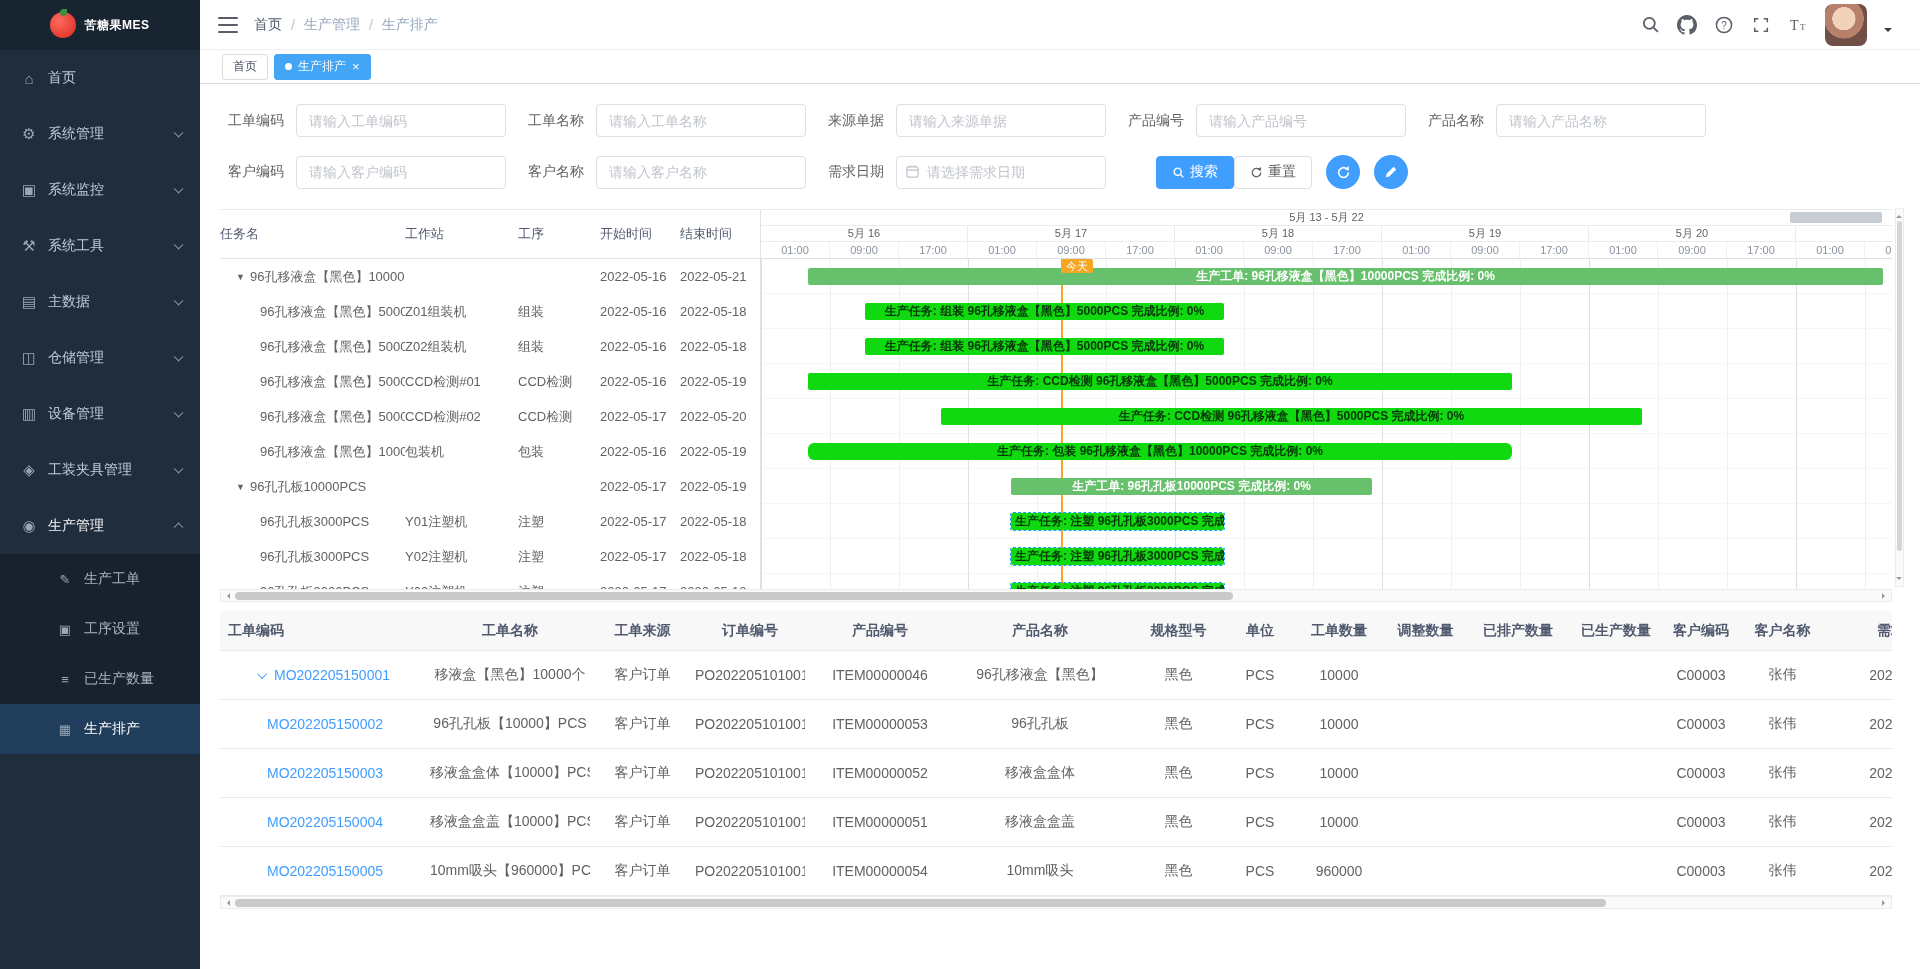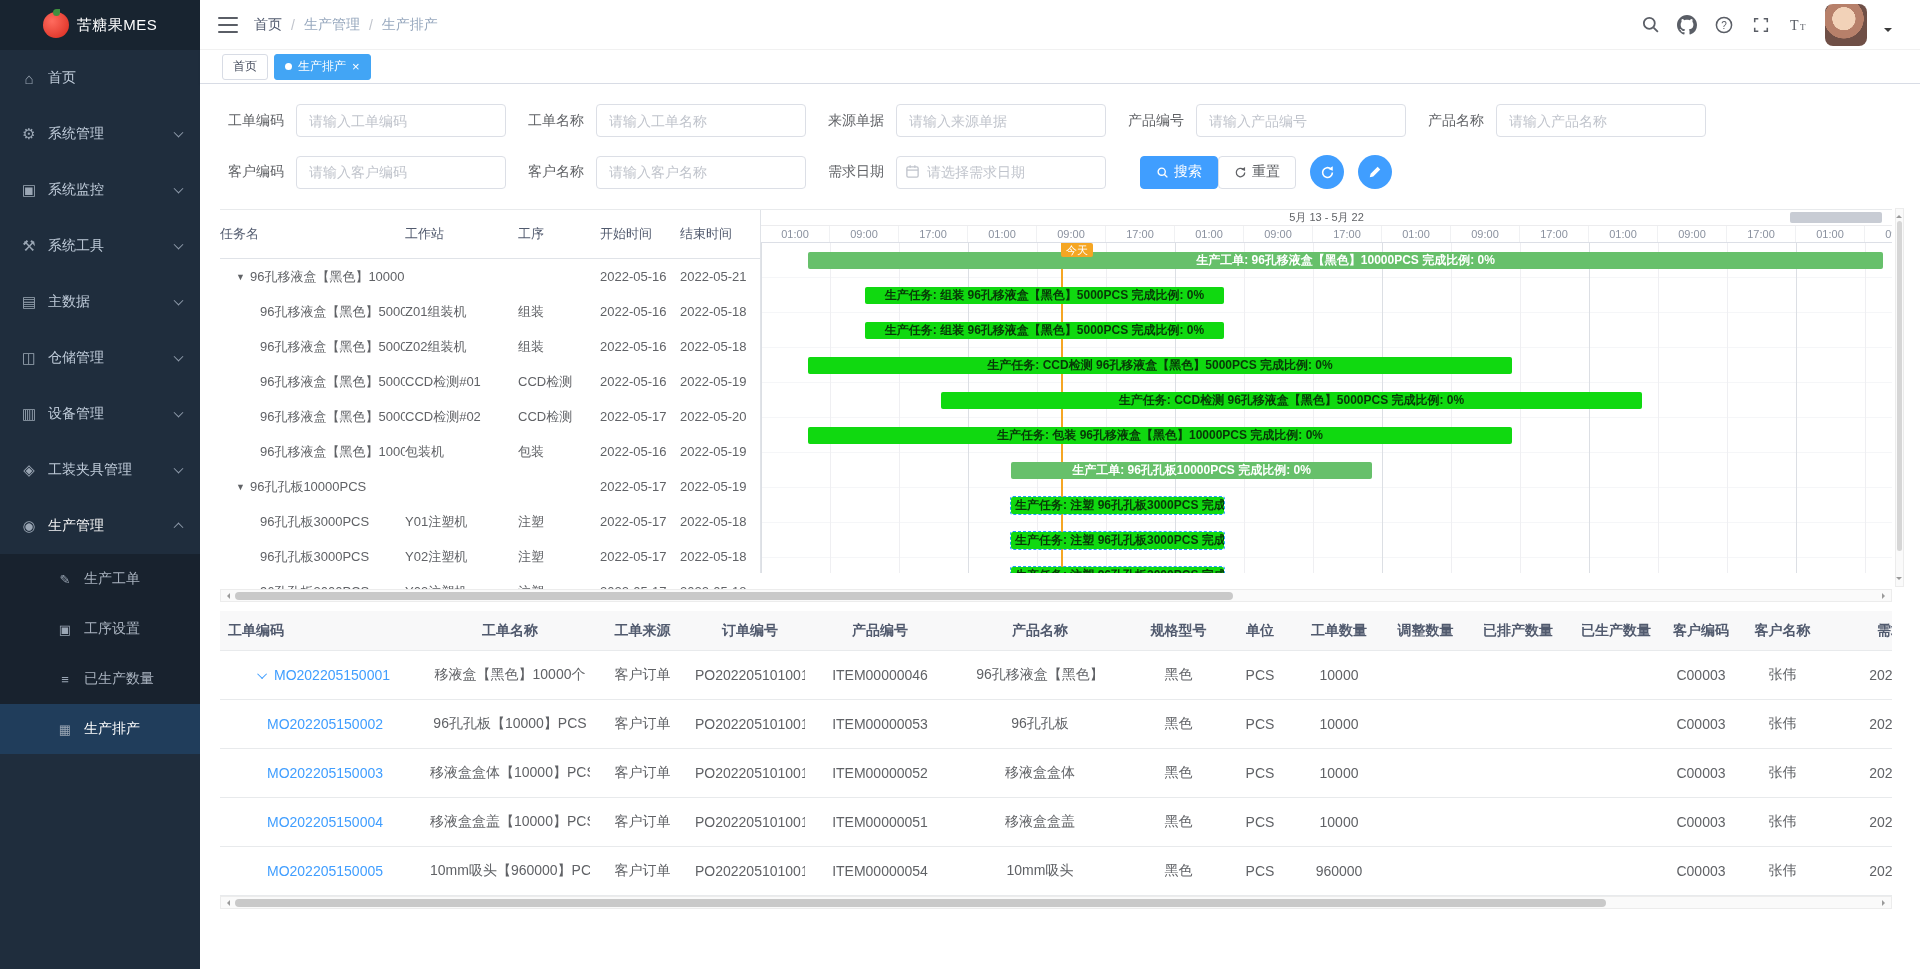--- a/index.html
+++ b/index.html
@@ -5,21 +5,21 @@
   *{margin:0;padding:0;box-sizing:border-box}
   html,body{width:1920px;height:969px;overflow:hidden;background:#fff;
     font-family:"Liberation Sans","DejaVu Sans",sans-serif;color:#303133;font-size:14px}
   .app{display:flex;width:1920px;height:969px}
 
   
   .sidebar{width:200px;height:969px;background:#1f2d3d;flex-shrink:0;color:#bfcbd9}
   .logo{height:50px;display:flex;align-items:center;justify-content:center;gap:8px;background:#182430}
   .logo-ic{width:26px;height:26px;border-radius:50%;background:radial-gradient(circle at 35% 35%,#ff6b5e,#d8281c);position:relative;flex-shrink:0}
   .logo-ic:before{content:'';position:absolute;left:10px;top:-3px;width:7px;height:7px;background:#3f8f3f;border-radius:50% 0 50% 50%}
-  .logo-tx{color:#fff;font-size:15px;font-weight:normal;letter-spacing:.5px}
+  .logo-tx{color:#fff;font-size:12px;font-weight:bold;letter-spacing:.5px}
   .nav-item{height:56px;display:flex;align-items:center;padding-left:20px;position:relative;cursor:pointer;font-size:14px}
   .nav-item.open .nav-lb{color:#f4f4f5}
   .nav-ic{width:18px;margin-right:10px;text-align:center;font-size:15px;color:#9aa6b4;flex-shrink:0}
   .nav-ic.sm{font-size:13px}
   .nav-lb{white-space:nowrap;overflow:hidden}
   .chev{position:absolute;right:18px;top:50%;width:7px;height:7px;border-right:1.5px solid #8f9bab;border-bottom:1.5px solid #8f9bab}
   .chev.down{transform:translateY(-70%) rotate(45deg)}
   .chev.up{transform:translateY(-30%) rotate(-135deg)}
   .submenu{background:#18222e}
   .sub-item{height:50px;display:flex;align-items:center;padding-left:56px;cursor:pointer;color:#aab4c0;font-size:14px}
@@ -55,21 +55,21 @@
   .flabel{color:#606266;margin-right:12px;white-space:nowrap;font-size:14px}
   .fwrap{position:relative}
   .f-input{width:210px;height:33px;border:1px solid #dcdfe6;border-radius:4px;padding:0 12px;font-size:14px;color:#606266;outline:none;font-family:inherit}
   .f-input::placeholder{color:#c0c4cc}
   .f-input.has-ic{padding-left:30px}
   .cal-ic{position:absolute;left:9px;top:8px}
   .btn{height:33px;border-radius:4px;border:1px solid #dcdfe6;background:#fff;color:#606266;font-size:14px;padding:0 15px;display:inline-flex;align-items:center;gap:5px;cursor:pointer;font-family:inherit}
   .btn-primary{background:#409eff;border-color:#409eff;color:#fff}
   .btn+.btn{}
   .btn-circle{width:34px;height:34px;border-radius:50%;border:none;background:#409eff;display:inline-flex;align-items:center;justify-content:center;cursor:pointer;margin-left:14px}
-  .mlb{margin-left:12px}
+  .mlb{margin-left:28px}
 
   
   .gantt{position:relative;margin:20px 0 0 20px;width:1672px;height:392px;border-top:1px solid #e8eaec}
   .g-left{position:absolute;left:0;top:0;width:540px}
   .g-left-head{display:flex;height:49px;align-items:center;border-bottom:1px solid #e0e3e8;color:#515a6e;font-size:13px}
   .gc{flex-shrink:0;text-align:left;overflow:hidden;white-space:nowrap}
   .gc0{width:185px}.gc1{width:113px}.gc2{width:82px}.gc3{width:80px}.gc4{width:80px}
   .g-left-rows{height:330px;overflow:hidden}
   .grow{display:flex;height:35px;align-items:center;font-size:13px;color:#606266}
   .gname{display:flex;align-items:center;gap:5px;text-align:left;padding-left:16px}
@@ -430,20 +430,28 @@
                 <div class="gc gc3">2022-05-17</div>
                 <div class="gc gc4">2022-05-18</div>
               </div>
             </div>
         </div>
         <div class="g-right">
           <div class="g-range">
             <span>5月 13 - 5月 22</span>
             <span class="g-thumb"></span>
           </div>
+          <div class="g-days" id="gdays">
+              <div class="gday">5月 16</div>
+              <div class="gday">5月 17</div>
+              <div class="gday">5月 18</div>
+              <div class="gday">5月 19</div>
+              <div class="gday">5月 20</div>
+              <div class="gday"></div>
+            </div>
           <div class="g-hours" id="ghours">
               <div class="ghour">01:00</div>
               <div class="ghour">09:00</div>
               <div class="ghour">17:00</div>
               <div class="ghour">01:00</div>
               <div class="ghour">09:00</div>
               <div class="ghour">17:00</div>
               <div class="ghour">01:00</div>
               <div class="ghour">09:00</div>
               <div class="ghour">17:00</div>
@@ -456,21 +464,21 @@
               <div class="ghour">01:00</div>
               <div class="ghour">09:00</div>
             </div>
           <div class="g-body" id="gbody">
               <div class="today-line" style="left: 300px;"></div>
               <div class="gbar wo" style="left: 47px; top: 9px; width: 1075px;">生产工单: 96孔移液盒【黑色】10000PCS 完成比例: 0%</div>
               <div class="gbar task" style="left: 104px; top: 44px; width: 359px;">生产任务: 组装 96孔移液盒【黑色】5000PCS 完成比例: 0%</div>
               <div class="gbar task" style="left: 104px; top: 79px; width: 359px;">生产任务: 组装 96孔移液盒【黑色】5000PCS 完成比例: 0%</div>
               <div class="gbar task" style="left: 47px; top: 114px; width: 704px;">生产任务: CCD检测 96孔移液盒【黑色】5000PCS 完成比例: 0%</div>
               <div class="gbar task" style="left: 180px; top: 149px; width: 701px;">生产任务: CCD检测 96孔移液盒【黑色】5000PCS 完成比例: 0%</div>
-              <div class="gbar task" style="left: 47px; top: 184px; width: 704px;">生产任务: 包装 96孔移液盒【黑色】10000PCS 完成比例: 0%</div>
+              <div class="gbar task" style="left: 47px; top: 184px; width: 704px; border-radius: 6px;">生产任务: 包装 96孔移液盒【黑色】10000PCS 完成比例: 0%</div>
               <div class="gbar wo" style="left: 250px; top: 219px; width: 361px;">生产工单: 96孔孔板10000PCS 完成比例: 0%</div>
               <div class="gbar task sel" style="left: 250px; top: 254px; width: 213px;">生产任务: 注塑 96孔孔板3000PCS 完成比例: 0%</div>
               <div class="gbar task sel" style="left: 250px; top: 289px; width: 213px;">生产任务: 注塑 96孔孔板3000PCS 完成比例: 0%</div>
               <div class="gbar task sel" style="left: 250px; top: 324px; width: 213px;">生产任务: 注塑 96孔孔板3000PCS 完成比例: 0%</div>
               <div class="today-label" style="left: 300px;">今天</div>
             </div>
         </div>
         <div class="hscroll g-hscroll">
           <span class="hthumb" style="left:14px;width:998px"></span>
         </div>

